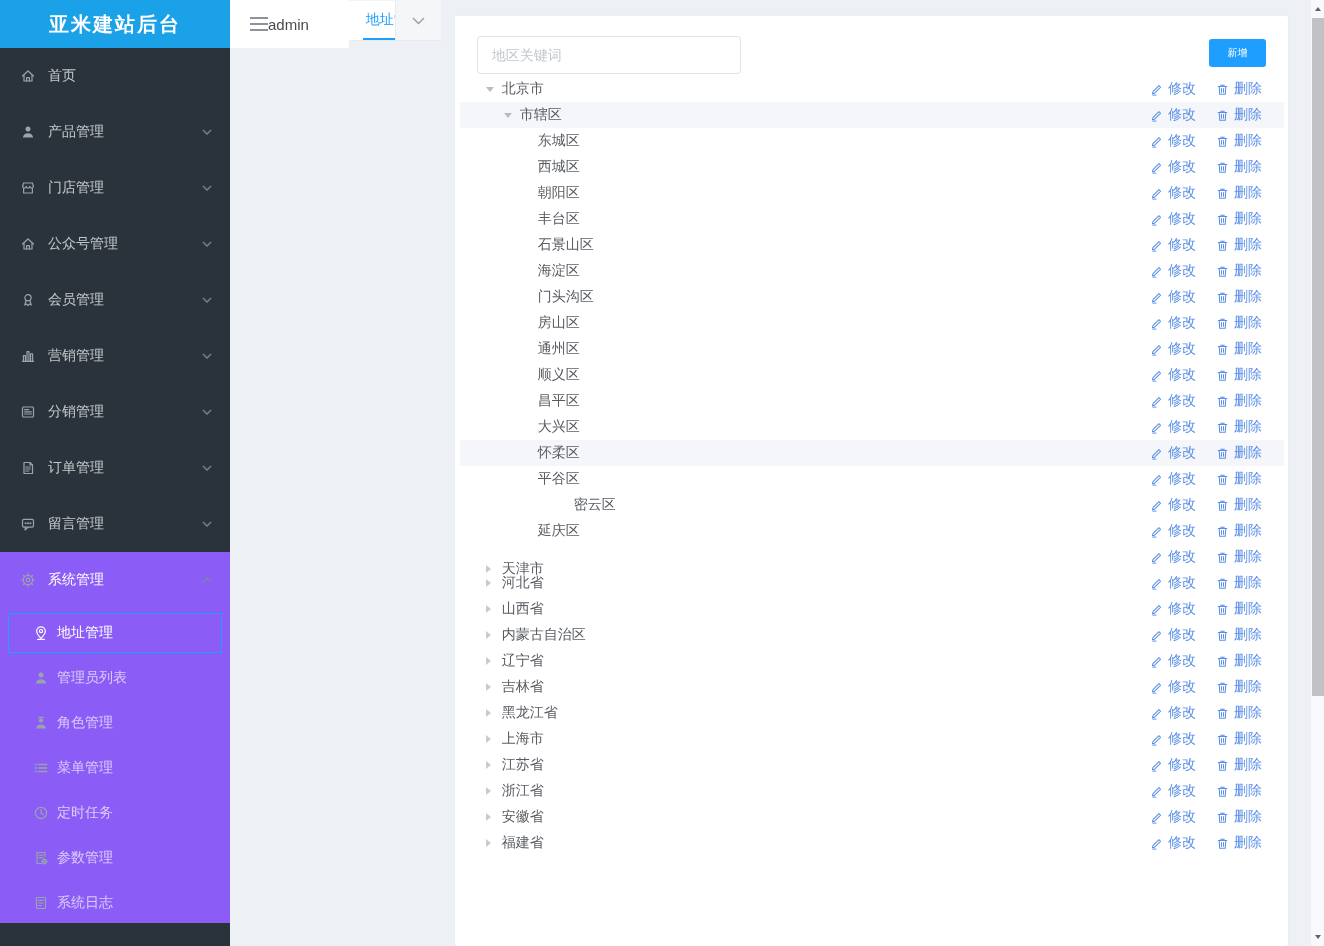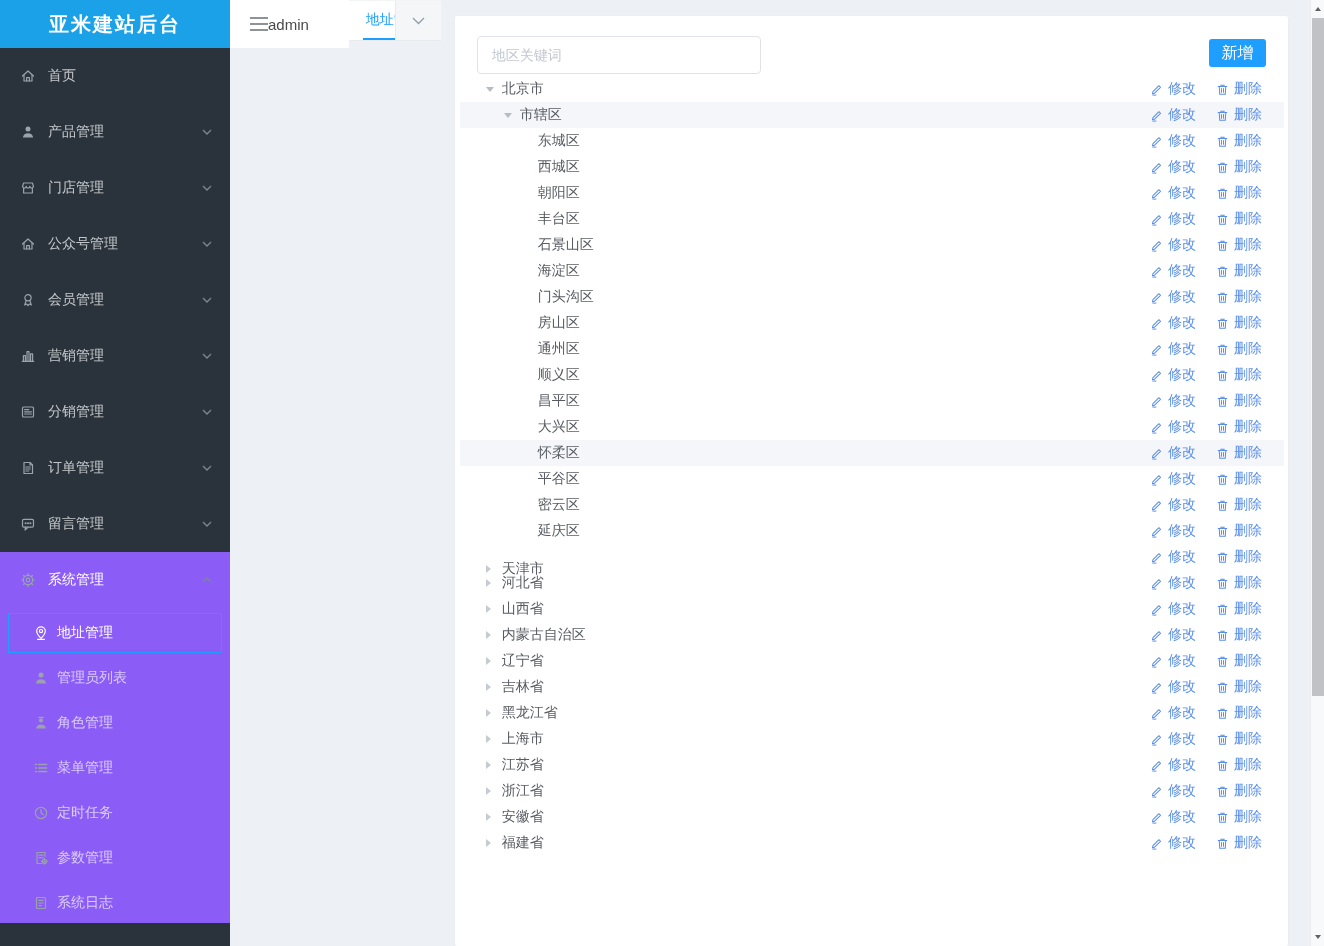--- a/index.html
+++ b/index.html
@@ -40,26 +40,26 @@
   .tab-close { font-size:15px; line-height:1; cursor:pointer; }
   .tab-dropdown { position:absolute; right:0; top:0; width:46px; height:100%; background:#f4f6f8;
                   border-left:1px solid #e9ecef; display:flex; align-items:center; justify-content:center;
                   color:#93a0ac; cursor:pointer; }
 
   .content { flex:1; background:#EDF0F4; padding:16px 22px 0 14px; overflow:hidden; }
   .card { background:#fff; height:100%; border-radius:2px; padding:20px 4px 0 5px;
           box-shadow:0 1px 3px rgba(0,0,0,.04); }
 
   .toolbar { display:flex; justify-content:space-between; margin:0 18px 2px 17px; }
-  .search-input { width:284px; height:38px; border:1px solid #dfe3e9; border-radius:4px;
+  .search-input { width:264px; height:38px; border:1px solid #dfe3e9; border-radius:4px;
                   padding:0 14px; font-size:14px; color:#333; outline:none;
                   font-family:"Liberation Sans","DejaVu Sans",sans-serif; }
   .search-input::placeholder { color:#c3c8d0; }
   .add-btn { width:57px; height:28px; margin-top:3px; background:#1E9FFF; color:#fff; border:none;
-             border-radius:3px; font-size:16px; cursor:pointer;
+             border-radius:3px; font-size:10px; cursor:pointer;
              font-family:"Liberation Sans","DejaVu Sans",sans-serif; }
 
   
   .tree { margin-top:0; }
   .tree-row { height:26px; display:flex; align-items:center; color:#585c62; }
   .tree-row.hl { background:#F4F6FA; }
   .tree-cell { flex:1; display:flex; align-items:center; overflow:hidden; }
   .arr { width:16px; height:26px; display:flex; align-items:center; justify-content:flex-start; flex:none; cursor:pointer; }
   .arr i { display:block; width:0; height:0; }
   .arr.down i { border-left:4.5px solid transparent; border-right:4.5px solid transparent; border-top:5.5px solid #b7bcc3; }
@@ -780,21 +780,21 @@
                       <path d="M5.3 3.8V2.4h3.4v1.4"></path>
                       <path d="M3.5 3.8l.5 8.2h6l.5-8.2"></path>
                       <path d="M5.9 6v4M8.1 6v4"></path>
                     </svg>
                   </span>
                   <span>删除</span>
                 </span>
               </div>
             </div>
             <div class="tree-row">
-              <div class="tree-cell" style="padding-left: 62px;">
+              <div class="tree-cell" style="padding-left: 62px; gap: 36px;">
                 <span class="arr"></span>
                 <span class="tree-label">密云区</span>
               </div>
               <div class="row-actions">
                 <span class="act">
                   <span style="display:flex">
                     <svg viewBox="0 0 14 14" fill="none" stroke="currentColor" stroke-width="1.1" stroke-linejoin="round">
                       <path d="M3.2 9.3 9.6 2.9l1.7 1.7-6.4 6.4-2.3.6z"></path>
                       <path d="M2.6 13h4.2"></path>
                     </svg>

